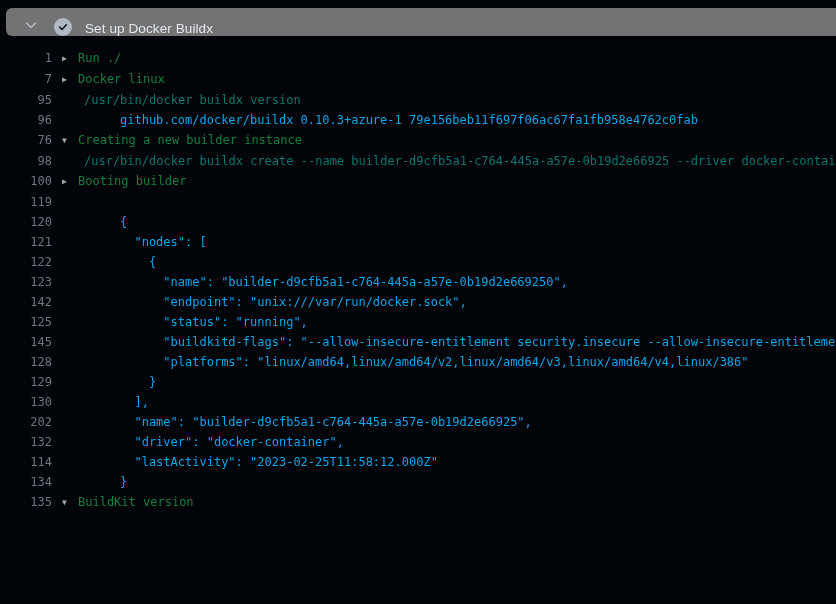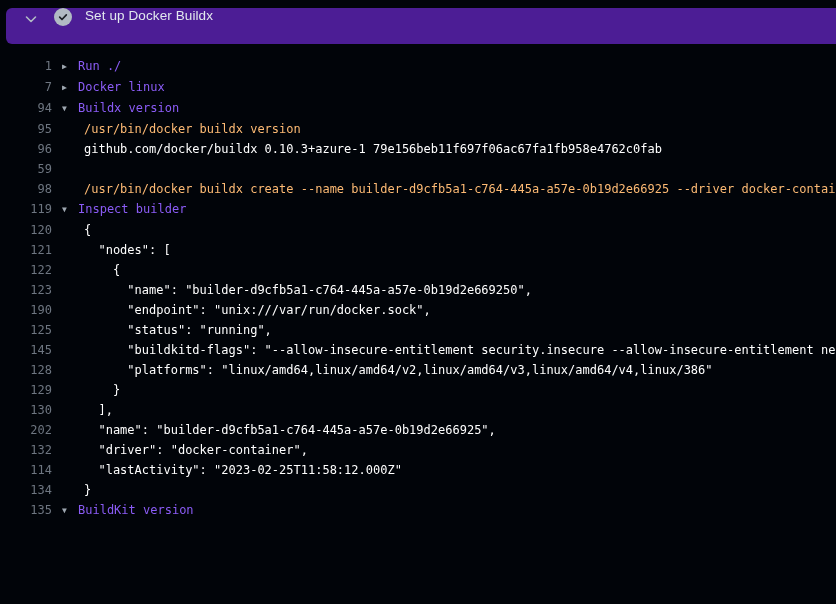--- a/index.html
+++ b/index.html
@@ -5,25 +5,25 @@
   * { margin: 0; padding: 0; box-sizing: border-box; }
   html, body { width: 836px; height: 604px; overflow: hidden; }
   body {
     background: #010409;
     font-family: "Liberation Sans", "DejaVu Sans", sans-serif;
   }
 
   
   .step-header {
     margin: 8px 0 0 6px;
-    height: 36px;
-    background: #4c1d95;
+    height: 28px;
+    background: #737373;
     border-radius: 6px 0 0 6px;
     display: flex;
-    align-items: flex-start;
+    align-items: flex-end;
     padding: 0 14px;
     cursor: pointer;
   }
   .chev-btn {
     width: 22px; height: 22px;
     display: flex; align-items: center; justify-content: center;
     flex: none;
   }
   .check-circle {
     width: 18px; height: 18px;
@@ -52,23 +52,23 @@
     flex: none;
     width: 52px;
     text-align: right;
     color: #6e7681;
     user-select: none;
     cursor: pointer;
   }
   .line .content { margin-left: 10px; white-space: pre; }
   .line.out .content, .line.cmd .content { padding-left: 22px; }
   .line.group { cursor: pointer; }
-  .line.group .txt { color: #8b5cf6; }
-  .line.out .txt   { color: #ffffff; }
-  .line.cmd .txt   { color: #fdba74; }
+  .line.group .txt { color: #15803d; }
+  .line.out .txt   { color: #0ea5e9; margin-left: 36px; }
+  .line.cmd .txt   { color: #0f766e; }
   .arrow {
     display: inline-block;
     width: 16px;
     font-size: 8px;
     color: #9ea7b0;
     vertical-align: 1px;
   }
 </style>
 </head>
 <body>
@@ -84,31 +84,31 @@
       <path d="M2 6.2 L4.8 9 L10 3.4" fill="none" stroke="#1c2128" stroke-width="2" stroke-linecap="round" stroke-linejoin="round"></path>
     </svg>
   </span>
   <span class="step-title">Set up Docker Buildx</span>
 </div>
 
 <div class="log-viewer">
   <div>
       <div class="line group"><span class="num">1</span><span class="content"><span class="arrow">▶</span><span class="txt">Run ./</span></span></div>
       <div class="line group"><span class="num">7</span><span class="content"><span class="arrow">▶</span><span class="txt">Docker linux</span></span></div>
-      <div class="line group"><span class="num">94</span><span class="content"><span class="arrow">▼</span><span class="txt">Buildx version</span></span></div>
       <div class="line cmd"><span class="num">95</span><span class="content"><span class="txt">/usr/bin/docker buildx version</span></span></div>
       <div class="line out"><span class="num">96</span><span class="content"><span class="txt">github.com/docker/buildx 0.10.3+azure-1 79e156beb11f697f06ac67fa1fb958e4762c0fab</span></span></div>
-      <div class="line group"><span class="num">59</span></div>
+      <div class="line group"><span class="num">76</span><span class="content"><span class="arrow">▼</span><span class="txt">Creating a new builder instance</span></span></div>
       <div class="line cmd"><span class="num">98</span><span class="content"><span class="txt">/usr/bin/docker buildx create --name builder-d9cfb5a1-c764-445a-a57e-0b19d2e66925 --driver docker-container</span></span></div>
-      <div class="line group"><span class="num">119</span><span class="content"><span class="arrow">▼</span><span class="txt">Inspect builder</span></span></div>
+      <div class="line group"><span class="num">100</span><span class="content"><span class="arrow">▶</span><span class="txt">Booting builder</span></span></div>
+      <div class="line group"><span class="num">119</span></div>
       <div class="line out"><span class="num">120</span><span class="content"><span class="txt">{</span></span></div>
       <div class="line out"><span class="num">121</span><span class="content"><span class="txt">  "nodes": [</span></span></div>
       <div class="line out"><span class="num">122</span><span class="content"><span class="txt">    {</span></span></div>
       <div class="line out"><span class="num">123</span><span class="content"><span class="txt">      "name": "builder-d9cfb5a1-c764-445a-a57e-0b19d2e669250",</span></span></div>
-      <div class="line out"><span class="num">190</span><span class="content"><span class="txt">      "endpoint": "unix:///var/run/docker.sock",</span></span></div>
+      <div class="line out"><span class="num">142</span><span class="content"><span class="txt">      "endpoint": "unix:///var/run/docker.sock",</span></span></div>
       <div class="line out"><span class="num">125</span><span class="content"><span class="txt">      "status": "running",</span></span></div>
       <div class="line out"><span class="num">145</span><span class="content"><span class="txt">      "buildkitd-flags": "--allow-insecure-entitlement security.insecure --allow-insecure-entitlement network.host",</span></span></div>
       <div class="line out"><span class="num">128</span><span class="content"><span class="txt">      "platforms": "linux/amd64,linux/amd64/v2,linux/amd64/v3,linux/amd64/v4,linux/386"</span></span></div>
       <div class="line out"><span class="num">129</span><span class="content"><span class="txt">    }</span></span></div>
       <div class="line out"><span class="num">130</span><span class="content"><span class="txt">  ],</span></span></div>
       <div class="line out"><span class="num">202</span><span class="content"><span class="txt">  "name": "builder-d9cfb5a1-c764-445a-a57e-0b19d2e66925",</span></span></div>
       <div class="line out"><span class="num">132</span><span class="content"><span class="txt">  "driver": "docker-container",</span></span></div>
       <div class="line out"><span class="num">114</span><span class="content"><span class="txt">  "lastActivity": "2023-02-25T11:58:12.000Z"</span></span></div>
       <div class="line out"><span class="num">134</span><span class="content"><span class="txt">}</span></span></div>
       <div class="line group"><span class="num">135</span><span class="content"><span class="arrow">▼</span><span class="txt">BuildKit version</span></span></div>

